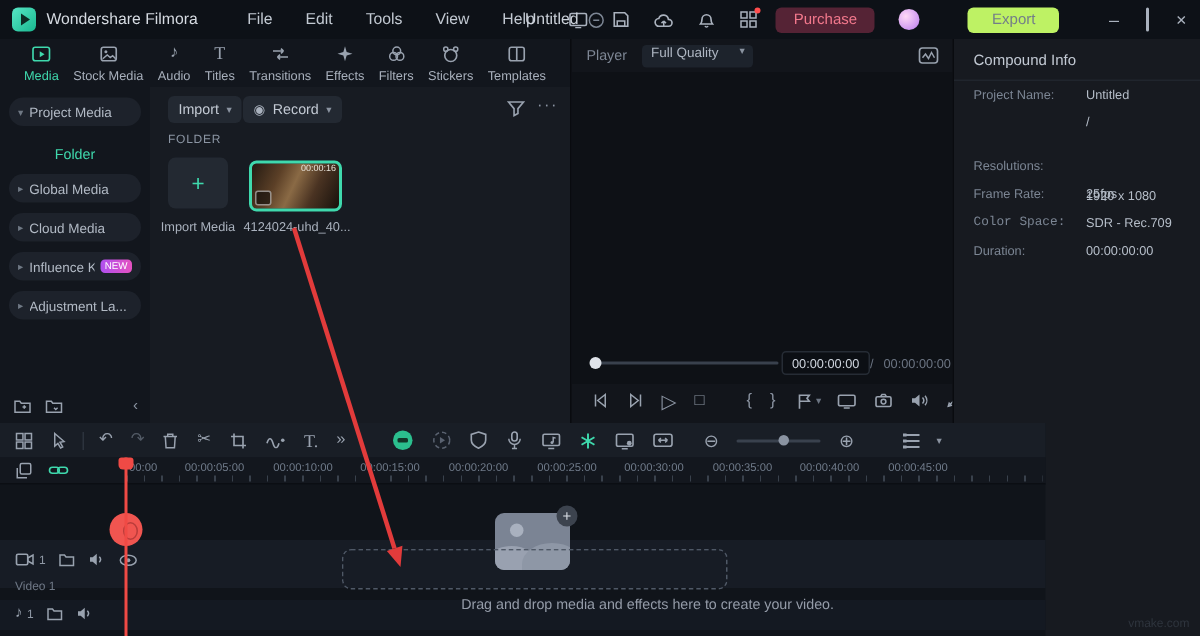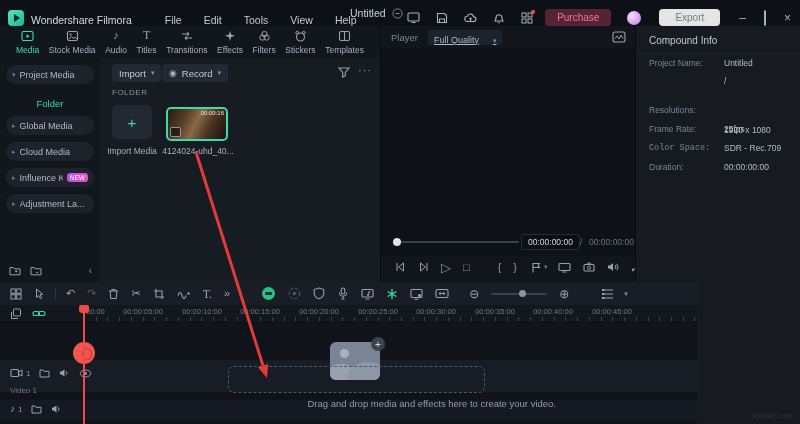--- a/index.html
+++ b/index.html
@@ -5,34 +5,34 @@
   html,body{margin:0;padding:0;background:#07090d;}
   #app{position:relative;width:800px;height:424px;overflow:hidden;
        font-family:"Liberation Sans",sans-serif;color:#c6cdd6;background:#0b0e13;
        -webkit-font-smoothing:antialiased;}
   .abs{position:absolute;}
   .dim{color:#8a93a1;}
   .ico{display:inline-flex;align-items:center;justify-content:center;color:#99a2af;}
   svg{display:block;}
 
   
-  #topbar{left:0;top:0;width:800px;height:26px;background:#0d1117;display:flex;align-items:flex-end;}
+  #topbar{left:0;top:0;width:800px;height:26px;background:#0d1117;display:flex;align-items:center;}
   .logo{width:16px;height:16px;border-radius:4px;margin:0 7px 0 8px;
         background:linear-gradient(135deg,#57e6c4,#19b890);display:flex;align-items:center;justify-content:center;}
   .logo span{width:0;height:0;border-left:6px solid #0d2b24;border-top:4px solid transparent;border-bottom:4px solid transparent;margin-left:2px;}
   .brand{font-size:10.5px;color:#d6dbe2;margin-right:22px;}
   .menu-item{font-size:10.5px;color:#c2c9d2;margin:0 11px;cursor:default;}
   #title-wrap{position:absolute;left:350px;top:0;height:26px;display:flex;align-items:center;gap:6px;}
   #title-wrap .t{font-size:10.5px;color:#cbd1d9;}
   .tb-ico{margin:0 8px;color:#aab2be;}
   .badge-dot{position:absolute;right:-2px;top:-2px;width:4px;height:4px;border-radius:50%;background:#ff4d4d;}
   .purchase{background:#552335;color:#f2788c;font-size:10px;padding:3px 12px;border-radius:4px;margin:0 8px 0 4px;}
   .avatar{width:14px;height:14px;border-radius:50%;margin:0 8px;
           background:radial-gradient(circle at 35% 35%,#ffd9f6,#cf98f2 70%,#a06ce0);}
-  .export{background:#e5e5e5;color:#737d89;font-size:10px;padding:3px 16px;border-radius:4px;margin:0 10px;}
+  .export{background:#bef264;color:#737d89;font-size:10px;padding:3px 16px;border-radius:4px;margin:0 24px;}
   .winbtn{color:#aab2be;font-size:12px;margin:0 9px;}
   .maxbox{width:8px;height:7px;border:1px solid #aab2be;border-radius:1px;}
 
   
   #tabstrip{left:0;top:26px;width:380px;height:32px;background:#12161d;display:flex;align-items:center;justify-content:space-between;padding:0 16px;box-sizing:border-box;}
   .tab{display:flex;flex-direction:column;align-items:center;gap:3px;color:#a8b0bc;}
   .tab .lbl{font-size:8.5px;white-space:nowrap;}
   .tab.active{color:#3fd9ad;}
   .tab.active .lbl{color:#3fd9ad;}
   .tab .gly{font-size:11px;line-height:11px;height:12px;}
@@ -62,21 +62,21 @@
   .clip-tile{position:absolute;left:66px;top:49px;width:62px;height:34px;border-radius:5px;border:2px solid #3fd9ad;box-sizing:border-box;overflow:hidden;
              background:linear-gradient(115deg,#241a12 0%,#5c4027 30%,#8a6a45 48%,#4a3322 70%,#17110c 100%);}
   .clip-tile .dur{position:absolute;right:2px;top:1px;font-size:6px;color:#e8e3da;}
   .clip-tile .hd{position:absolute;left:2px;bottom:2px;width:9px;height:8px;background:rgba(10,10,10,.55);border-radius:2px;border:1px solid rgba(255,255,255,.5);}
   .tile-label{position:absolute;top:88px;font-size:8.5px;color:#aab2be;text-align:center;white-space:nowrap;}
 
   
   #player{left:380px;top:26px;width:255px;height:256px;background:#12151b;border-left:1px solid #090b0f;}
   #player-header{position:absolute;left:0;top:0;width:100%;height:22px;display:flex;align-items:center;}
   #player-header .plabel{font-size:9.5px;color:#7e8795;margin-left:10px;}
-  .quality-pill{background:#1d232c;border-radius:3px;height:15px;display:flex;align-items:flex-end;gap:14px;font-size:9px;color:#aeb6c2;padding:0 6px;margin-left:10px;text-decoration:underline;}
+  .quality-pill{background:#1d232c;border-radius:3px;height:15px;display:flex;align-items:flex-start;gap:14px;font-size:9px;color:#aeb6c2;padding:0 6px;margin-left:10px;}
   #preview{position:absolute;left:0;top:22px;width:100%;height:208px;background:#0e1116;}
   #scrubber{position:absolute;left:13px;top:215px;width:125px;height:2px;background:#39414d;border-radius:1px;}
   #scrubber .dot{position:absolute;left:-1px;top:-3px;width:8px;height:8px;border-radius:50%;background:#dfe3e9;}
   .tc-box{position:absolute;left:140px;top:208px;background:#0c0f14;border:1px solid #262c35;border-radius:3px;font-size:8.5px;color:#cfd5de;padding:2px 6px;}
   .tc-sep{position:absolute;left:199px;top:211px;font-size:8.5px;color:#6b7482;}
   .tc-total{position:absolute;left:208px;top:211px;font-size:8.5px;color:#6b7482;}
   #transport{position:absolute;left:8px;top:230px;width:240px;height:22px;display:flex;align-items:center;color:#8b94a2;}
   #transport .g{margin:0 6px;font-size:11px;}
 
   

